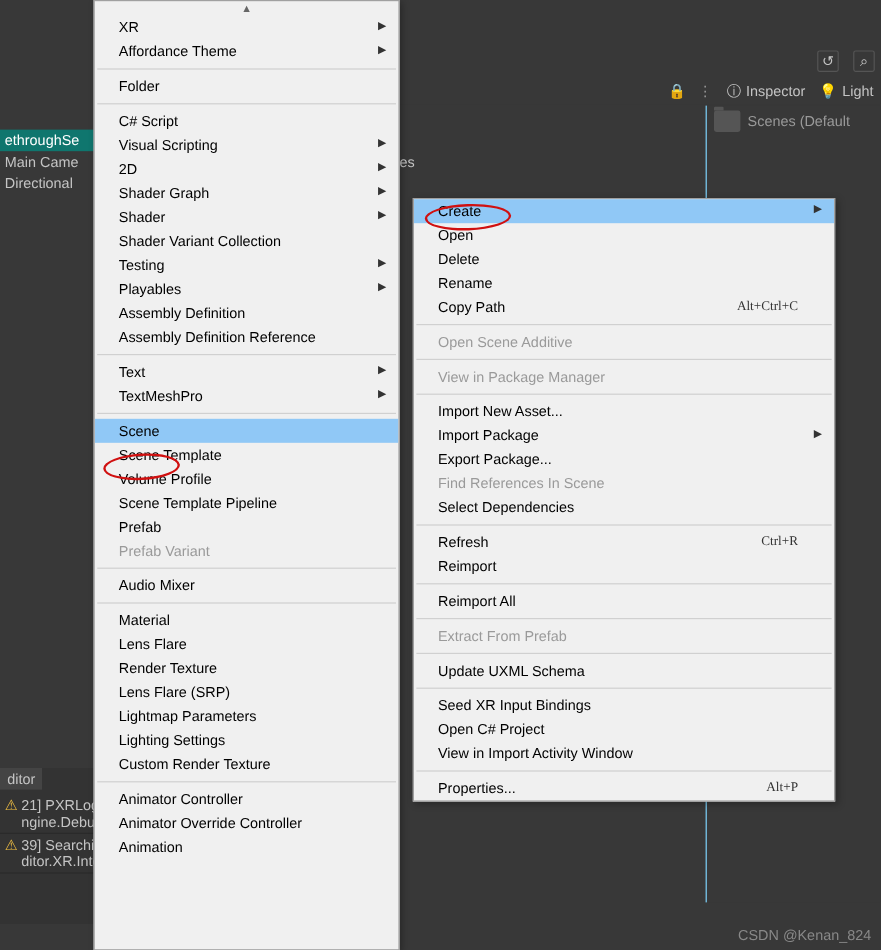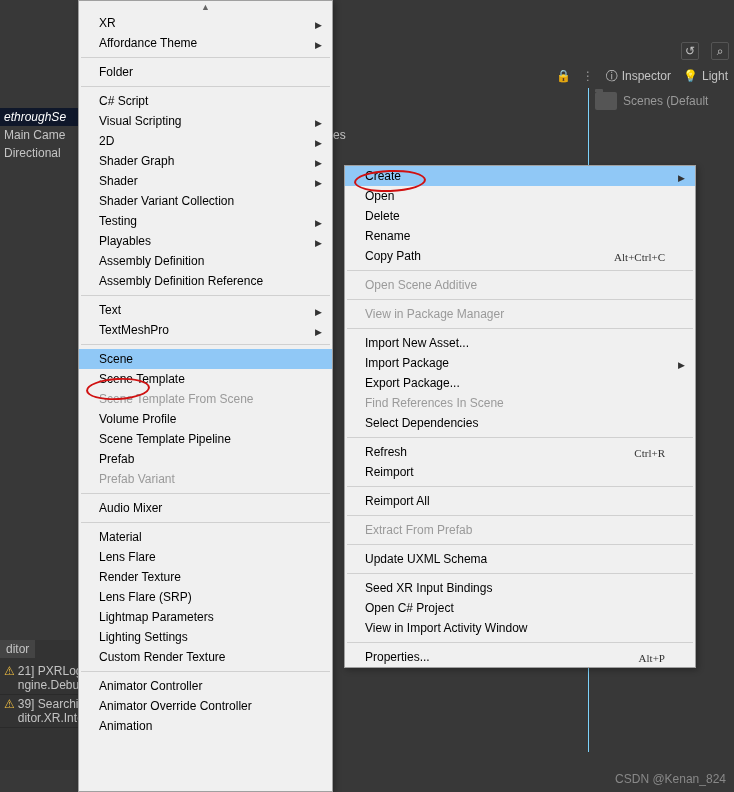--- a/index.html
+++ b/index.html
@@ -1,21 +1,21 @@
 <!DOCTYPE html>
 <html><head>
   <meta charset="utf-8">
   <style>
     * { margin: 0; padding: 0; box-sizing: border-box; font-family: "Segoe UI", Tahoma, sans-serif; font-size: 12px; }
     body { background: #383838; width: 734px; height: 792px; overflow: hidden; position: relative; color: #c4c4c4; }
 
     .bg-panel { position: absolute; background: #383838; }
     .bg-left { left: 0; top: 108px; width: 78px; height: 700px; }
     .bg-left-item { padding: 2px 4px; color: #c4c4c4; white-space: nowrap; overflow: hidden; }
-    .bg-left-item.sel { background: #0f172a; color: #fff; font-style: italic; }
+    .bg-left-item.sel { background: #0f766e; color: #fff; }
 
     .top-dark { position: absolute; left: 333px; top: 25px; right: 0; height: 140px; background: #383838; }
     .top-bar { position: absolute; left: 333px; top: 40px; right: 5px; height: 22px; display: flex; justify-content: flex-end; align-items: center; gap: 12px; }
     .top-icon { width: 18px; height: 18px; display: flex; align-items: center; justify-content: center; color: #c4c4c4; border: 1px solid #555; border-radius: 2px; }
 
     .tabs-row { position: absolute; left: 333px; top: 65px; right: 0; height: 22px; background: #383838; display: flex; align-items: center; }
     .tab-row-right { margin-left: auto; display: flex; align-items: center; gap: 10px; padding-right: 6px; }
     .lock-icon { color: #999; }
     .dots-icon { color: #999; }
     .inspector-tab { display: flex; align-items: center; gap: 4px; padding: 2px 6px; color: #c4c4c4; }
@@ -34,21 +34,21 @@
     .console-tab { background: #444; padding: 2px 6px; display: inline-block; color: #c4c4c4; margin-bottom: 4px; }
     .console-line { padding: 2px 4px; color: #c4c4c4; font-size: 11px; white-space: nowrap; border-bottom: 1px solid #2a2a2a; display: flex; align-items: flex-start; gap: 3px; }
     .warn-icon { color: #f5c242; }
 
     .fav { position: absolute; left: 333px; top: 128px; width: 20px; color: #c4c4c4; }
 
     .menu { position: absolute; background: #f0f0f0; border: 1px solid #a0a0a0; box-shadow: 2px 2px 6px rgba(0,0,0,.3); color: #000; }
     .menu-left { left: 78px; top: 0; width: 255px; height: 792px; overflow: hidden; }
     .menu-right { left: 344px; top: 165px; width: 352px; }
     .menu-scroll-arrow { text-align: center; font-size: 9px; color: #666; padding: 1px 0; }
-    .menu-item { display: flex; align-items: flex-end; justify-content: space-between; padding: 3px 30px 3px 20px; cursor: default; position: relative; }
+    .menu-item { display: flex; align-items: flex-start; justify-content: space-between; padding: 3px 30px 3px 20px; cursor: default; position: relative; }
     .menu-item.highlighted { background: #90c8f6; }
     .menu-item.disabled { color: #9a9a9a; }
     .menu-sep { height: 1px; background: #d0d0d0; margin: 4px 2px; }
     .submenu-arrow { position: absolute; right: 10px; font-size: 9px; color: #333; }
     .shortcut { color: #333; font-size: 11px; font-family: Liberation Serif, serif; }
 
     .annotation { position: absolute; border: 2px solid #d01010; border-radius: 50%; pointer-events: none; }
     .ann-scene { left: 86px; top: 378px; width: 64px; height: 22px; transform: rotate(-3deg); }
     .ann-create { left: 354px; top: 170px; width: 72px; height: 22px; transform: rotate(-2deg); }
 
@@ -181,23 +181,20 @@
       <span>TextMeshPro</span>
       <span class="submenu-arrow">▶</span>
     </div>
     <div class="menu-sep"></div>
     <div class="menu-item highlighted">
       <span>Scene</span>
     </div>
     <div class="menu-item">
       <span>Scene Template</span>
     </div>
-    <div class="menu-item disabled">
-      <span>Scene Template From Scene</span>
-    </div>
     <div class="menu-item">
       <span>Volume Profile</span>
     </div>
     <div class="menu-item">
       <span>Scene Template Pipeline</span>
     </div>
     <div class="menu-item">
       <span>Prefab</span>
     </div>
     <div class="menu-item disabled">

